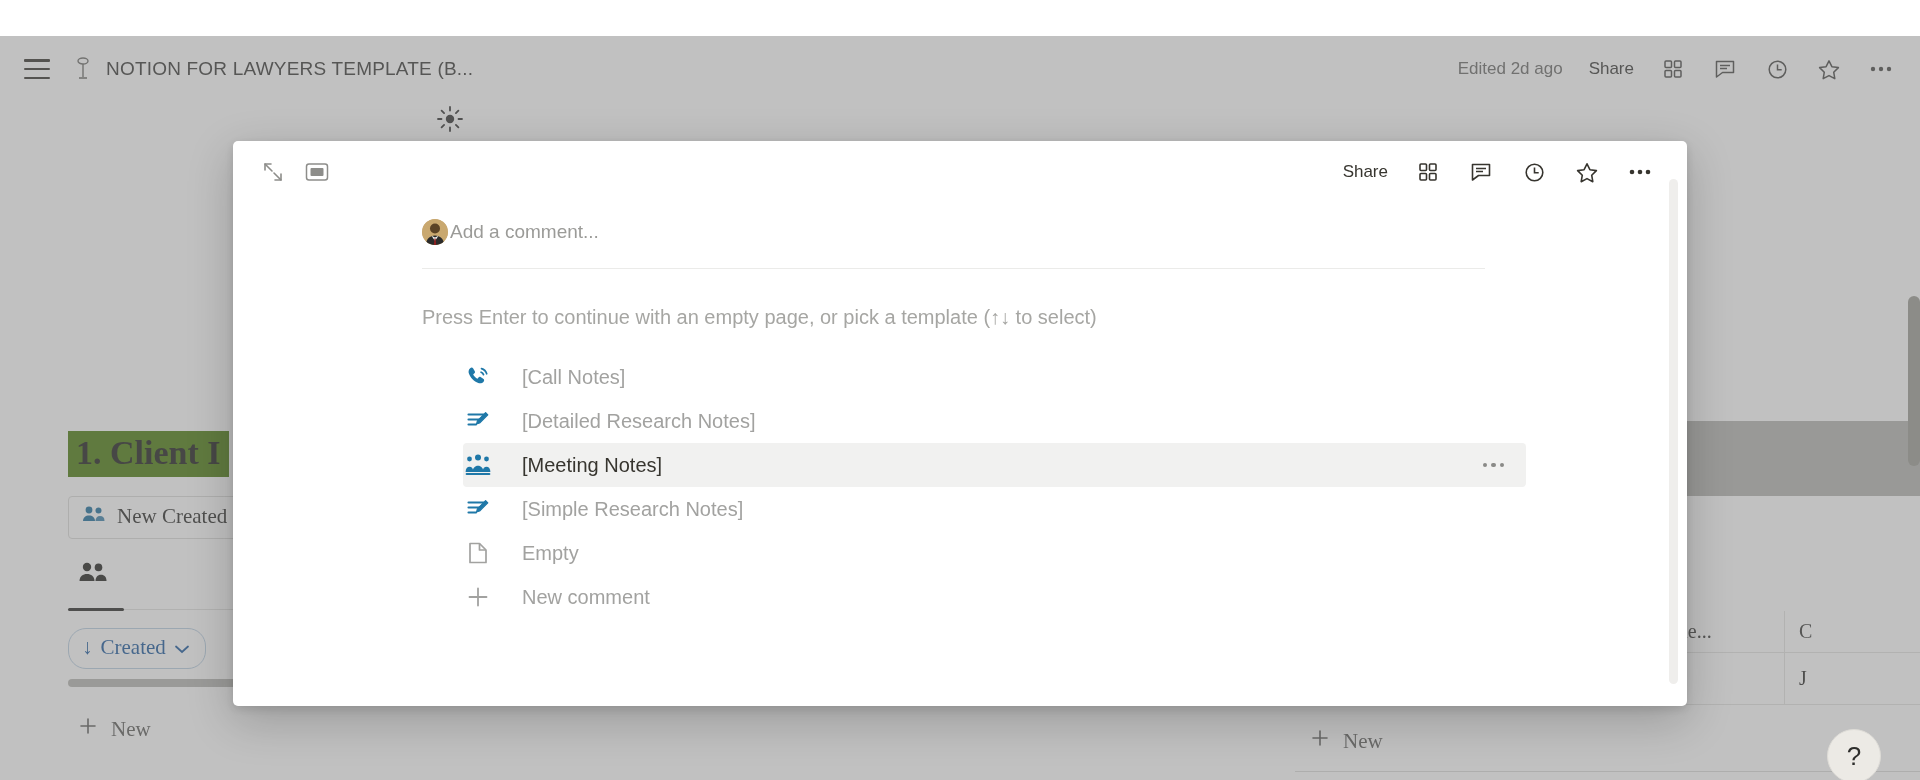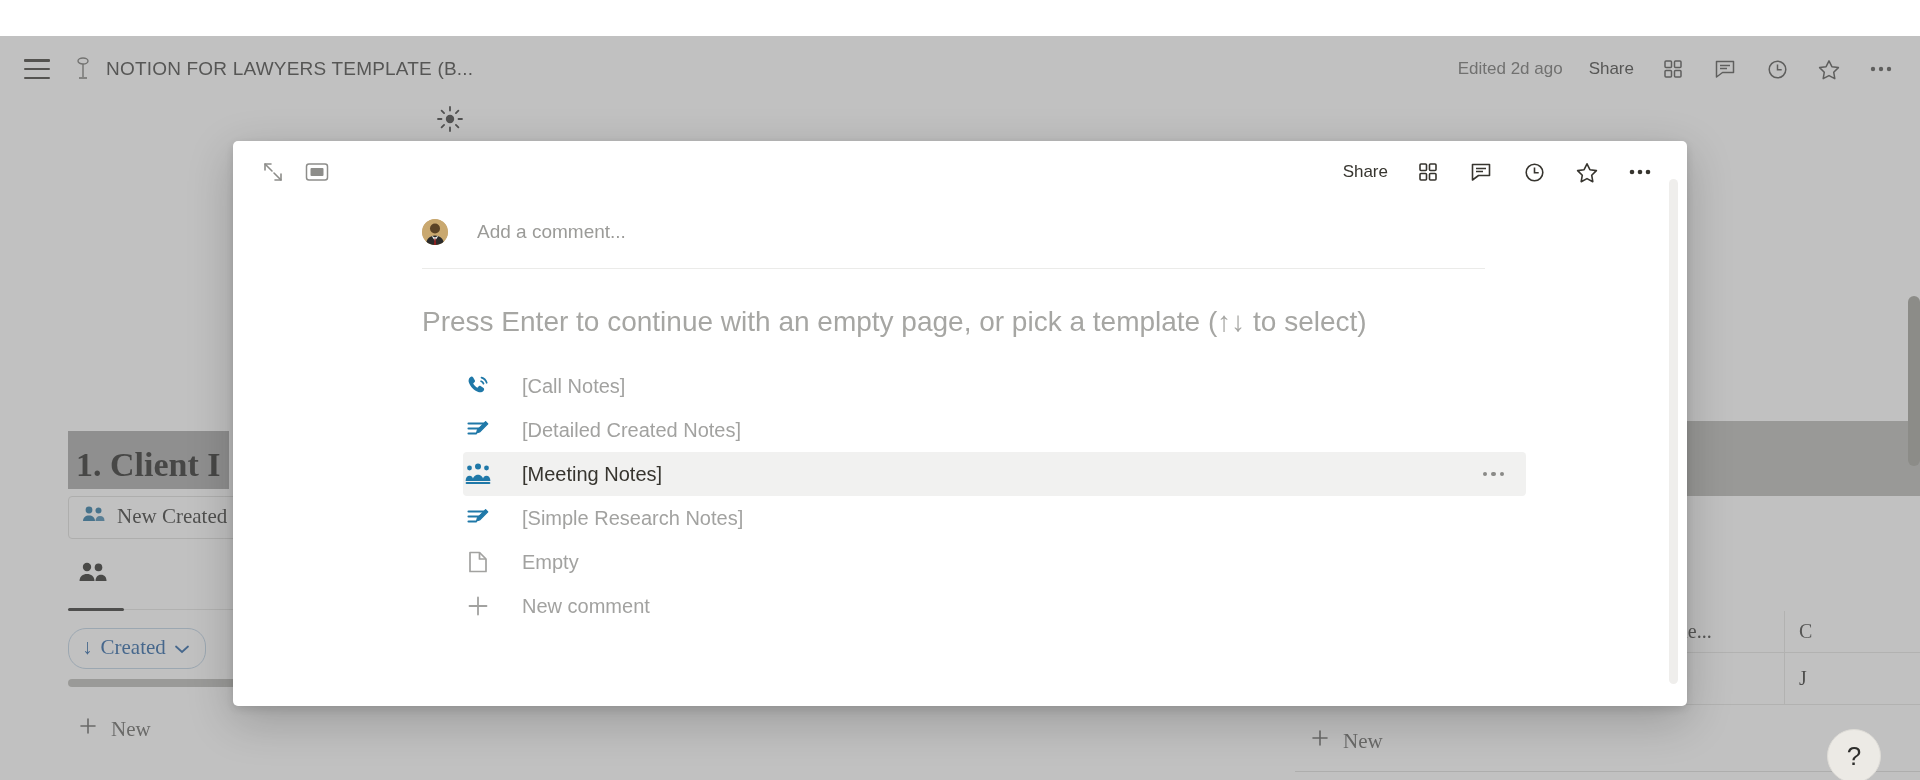--- a/index.html
+++ b/index.html
@@ -52,21 +52,21 @@
     justify-content: center; cursor: pointer; color: #4b4b49; }
   .ticon svg { display: block; }
 
   
   .sun-icon { position: absolute; left: 435px; top: 68px; color: #333; }
 
   .bg-heading {
     position: absolute; left: 68px; top: 395px;
     font-family: "Liberation Serif", serif;
     font-size: 34px; font-weight: 700; color: #1e1e1c;
-    background: #a3a3a3; padding: 15px 8px 5px 8px;
+    background: #4d7c0f; padding: 3px 8px 5px 8px;
     white-space: nowrap;
   }
   .new-client-btn {
     position: absolute; left: 68px; top: 460px;
     display: flex; align-items: center; gap: 11px;
     border: 1px solid #dcdcda; border-radius: 4px;
     padding: 7px 16px 9px 13px;
     font-family: "Liberation Serif", serif;
     font-size: 21px; color: #2e2e2c; background: transparent;
     white-space: nowrap; cursor: pointer;
@@ -196,36 +196,36 @@
   .mh-right { margin-left: auto; display: flex; align-items: center; gap: 27px; }
   .mh-share { font-size: 17px; color: #37352f; cursor: pointer; }
   .mh-tool {
     width: 26px; height: 26px; display: flex; align-items: center;
     justify-content: center; color: #37352f; cursor: pointer;
   }
 
   .modal-body { position: relative; padding: 0 0 0 0; }
 
   .comment-row {
-    display: flex; align-items: center; gap: 29px;
+    display: flex; align-items: center; gap: 2px;
     margin: 7px 0 0 189px; width: 1063px; height: 44px;
   }
   .avatar {
     width: 26px; height: 26px; border-radius: 50%;
     overflow: hidden; flex: 0 0 26px;
     background: #c8a977;
   }
   .comment-placeholder { font-size: 19px; color: #9b9b98; }
   .comment-divider {
     margin: 14px 0 0 189px; width: 1063px; height: 1px; background: #ebebe9;
   }
 
   .hint-line {
     margin: 37px 0 0 189px; width: 1100px;
-    font-size: 28px; color: #a6a6a3; white-space: nowrap;
+    font-size: 20px; color: #a6a6a3; white-space: nowrap;
   }
 
   .tmpl-list { margin: 26px 0 0 0; padding-left: 41px; }
   .tmpl-item {
     position: relative;
     margin-left: 189px; width: 1063px; height: 44px;
     display: flex; align-items: center; gap: 0;
     border-radius: 4px; cursor: pointer;
   }
   .tmpl-item.active { background: #f1f1f0; }
@@ -491,21 +491,21 @@
 
         <div class="tmpl-item">
           <div class="tmpl-icon">
             <svg width="24" height="24" viewBox="0 0 24 24" fill="none" stroke="#1f78a8" stroke-width="2.1" stroke-linecap="round">
               <path d="M2.5 5.5 h15"></path>
                 <path d="M2.5 10.5 h11"></path>
                 <path d="M2.5 15.5 h7.5"></path>
               <path d="M19.6 3.6 l2.2 2.2 -8.2 8.2 -3 0.8 0.8 -3 z" fill="#1f78a8" stroke="#1f78a8" stroke-width="1.2" stroke-linejoin="round"></path>
             </svg>
           </div>
-          <div class="tmpl-label">[Detailed Created Notes]</div>
+          <div class="tmpl-label">[Detailed Research Notes]</div>
         </div>
 
         <div class="tmpl-item active">
           <div class="tmpl-icon">
             <svg width="26" height="22" viewBox="0 0 26 22" fill="#1f78a8">
               <circle cx="4.5" cy="5" r="2.4"></circle>
                 <circle cx="13" cy="3.6" r="3"></circle>
                 <circle cx="21.5" cy="5" r="2.4"></circle>
               <path d="M0.6 18 c0 -3.3 1.8 -5.2 3.9 -5.2 s3.9 1.9 3.9 5.2 z"></path>
               <path d="M7.6 18 c0 -4 2.4 -6.3 5.4 -6.3 s5.4 2.3 5.4 6.3 z"></path>

